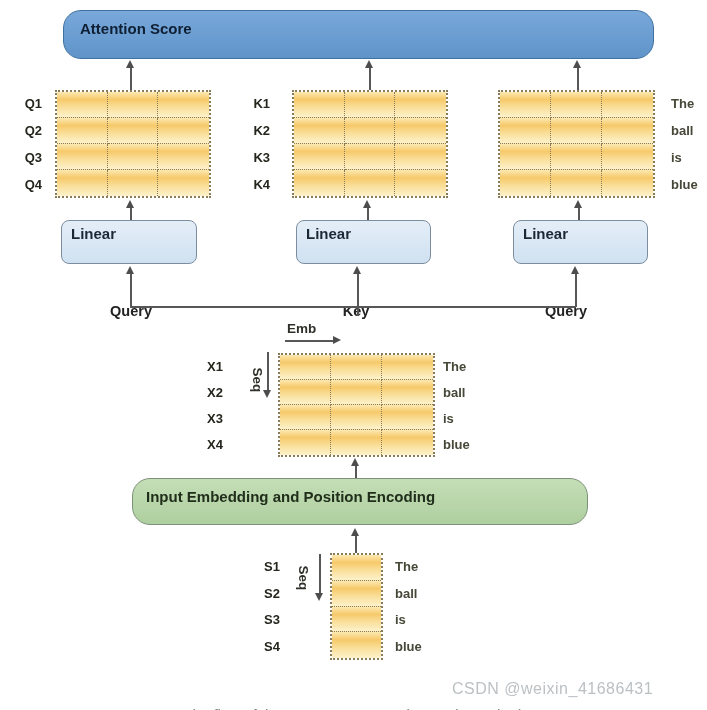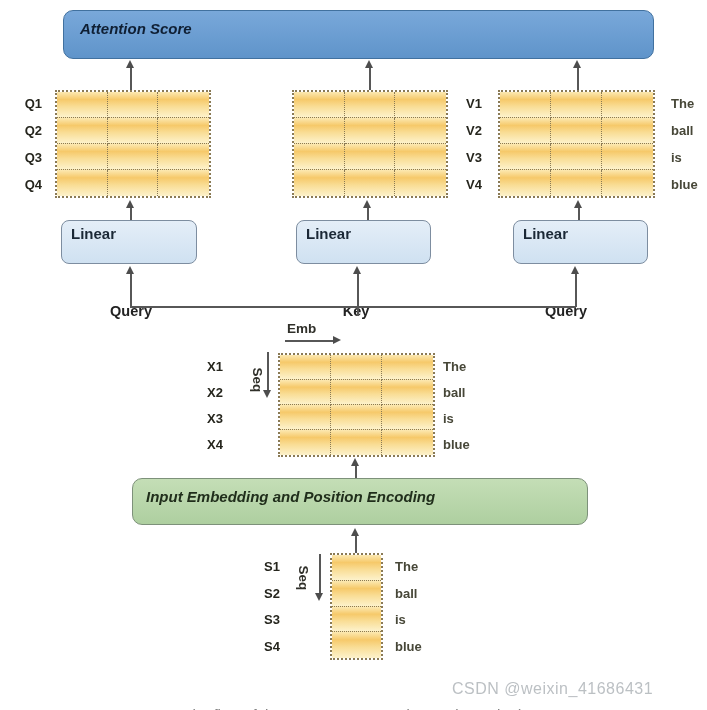--- a/index.html
+++ b/index.html
@@ -5,21 +5,21 @@
   :root{
     --dot:#8a7a55;
     --arrow:#575757;
     --head:#4d4d4d;
   }
   html,body{margin:0;padding:0;background:#ffffff;}
   body{font-family:"Liberation Sans", sans-serif;}
   .stage{position:relative;width:707px;height:710px;background:#ffffff;overflow:hidden;}
 
   
-  .bigbox{position:absolute;box-sizing:border-box;border-radius:10px;font-style:italic;}
+  .bigbox{position:absolute;box-sizing:border-box;border-radius:18px;}
   .attention{left:63px;top:10px;width:591px;height:49px;
     background:linear-gradient(180deg,#79a8da 0%,#5f94ca 100%);
     border:1.5px solid #41719f;
     font-weight:bold;font-size:15px;color:#0f1f33;
     padding:9px 0 0 16px;}
   .linearbox{position:absolute;box-sizing:border-box;height:44px;border-radius:8px;
     background:linear-gradient(180deg,#e4eef8 0%,#cfe1f1 100%);
     border:1.5px solid #7d8da0;
     font-weight:bold;font-size:15px;color:#1b2836;
     padding:4px 0 0 9px;}
@@ -97,41 +97,41 @@
       <div class="cell"></div>
       <div class="cell"></div>
     <div class="cell"></div>
       <div class="cell"></div>
       <div class="cell"></div>
     <div class="cell"></div>
       <div class="cell"></div>
       <div class="cell"></div>
   </div>
 
+  <div class="vlabels" style="left:242px;top:90px;width:28px;height:108px">
+    <span>K1</span>
+    <span>K2</span>
+    <span>K3</span>
+    <span>K4</span>
+  </div>
   <div class="matrix cols3" style="left:292px;top:90px;width:156px;height:108px">
     <div class="cell"></div>
       <div class="cell"></div>
       <div class="cell"></div>
     <div class="cell"></div>
       <div class="cell"></div>
       <div class="cell"></div>
     <div class="cell"></div>
       <div class="cell"></div>
       <div class="cell"></div>
     <div class="cell"></div>
       <div class="cell"></div>
       <div class="cell"></div>
   </div>
 
-  <div class="vlabels" style="left:454px;top:90px;width:28px;height:108px">
-    <span>V1</span>
-    <span>V2</span>
-    <span>V3</span>
-    <span>V4</span>
-  </div>
   <div class="matrix cols3" style="left:498px;top:90px;width:157px;height:108px">
     <div class="cell"></div>
       <div class="cell"></div>
       <div class="cell"></div>
     <div class="cell"></div>
       <div class="cell"></div>
       <div class="cell"></div>
     <div class="cell"></div>
       <div class="cell"></div>
       <div class="cell"></div>

